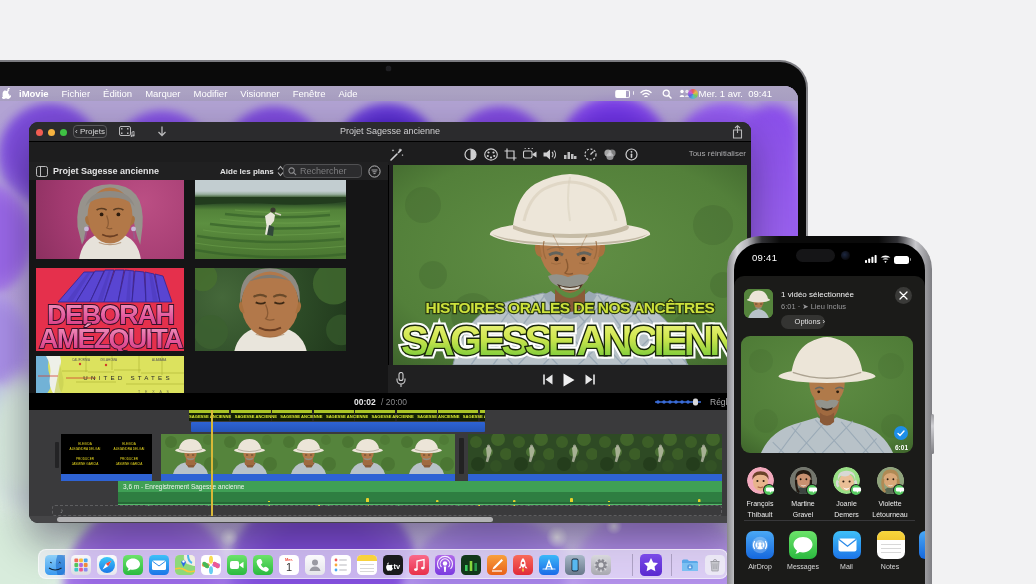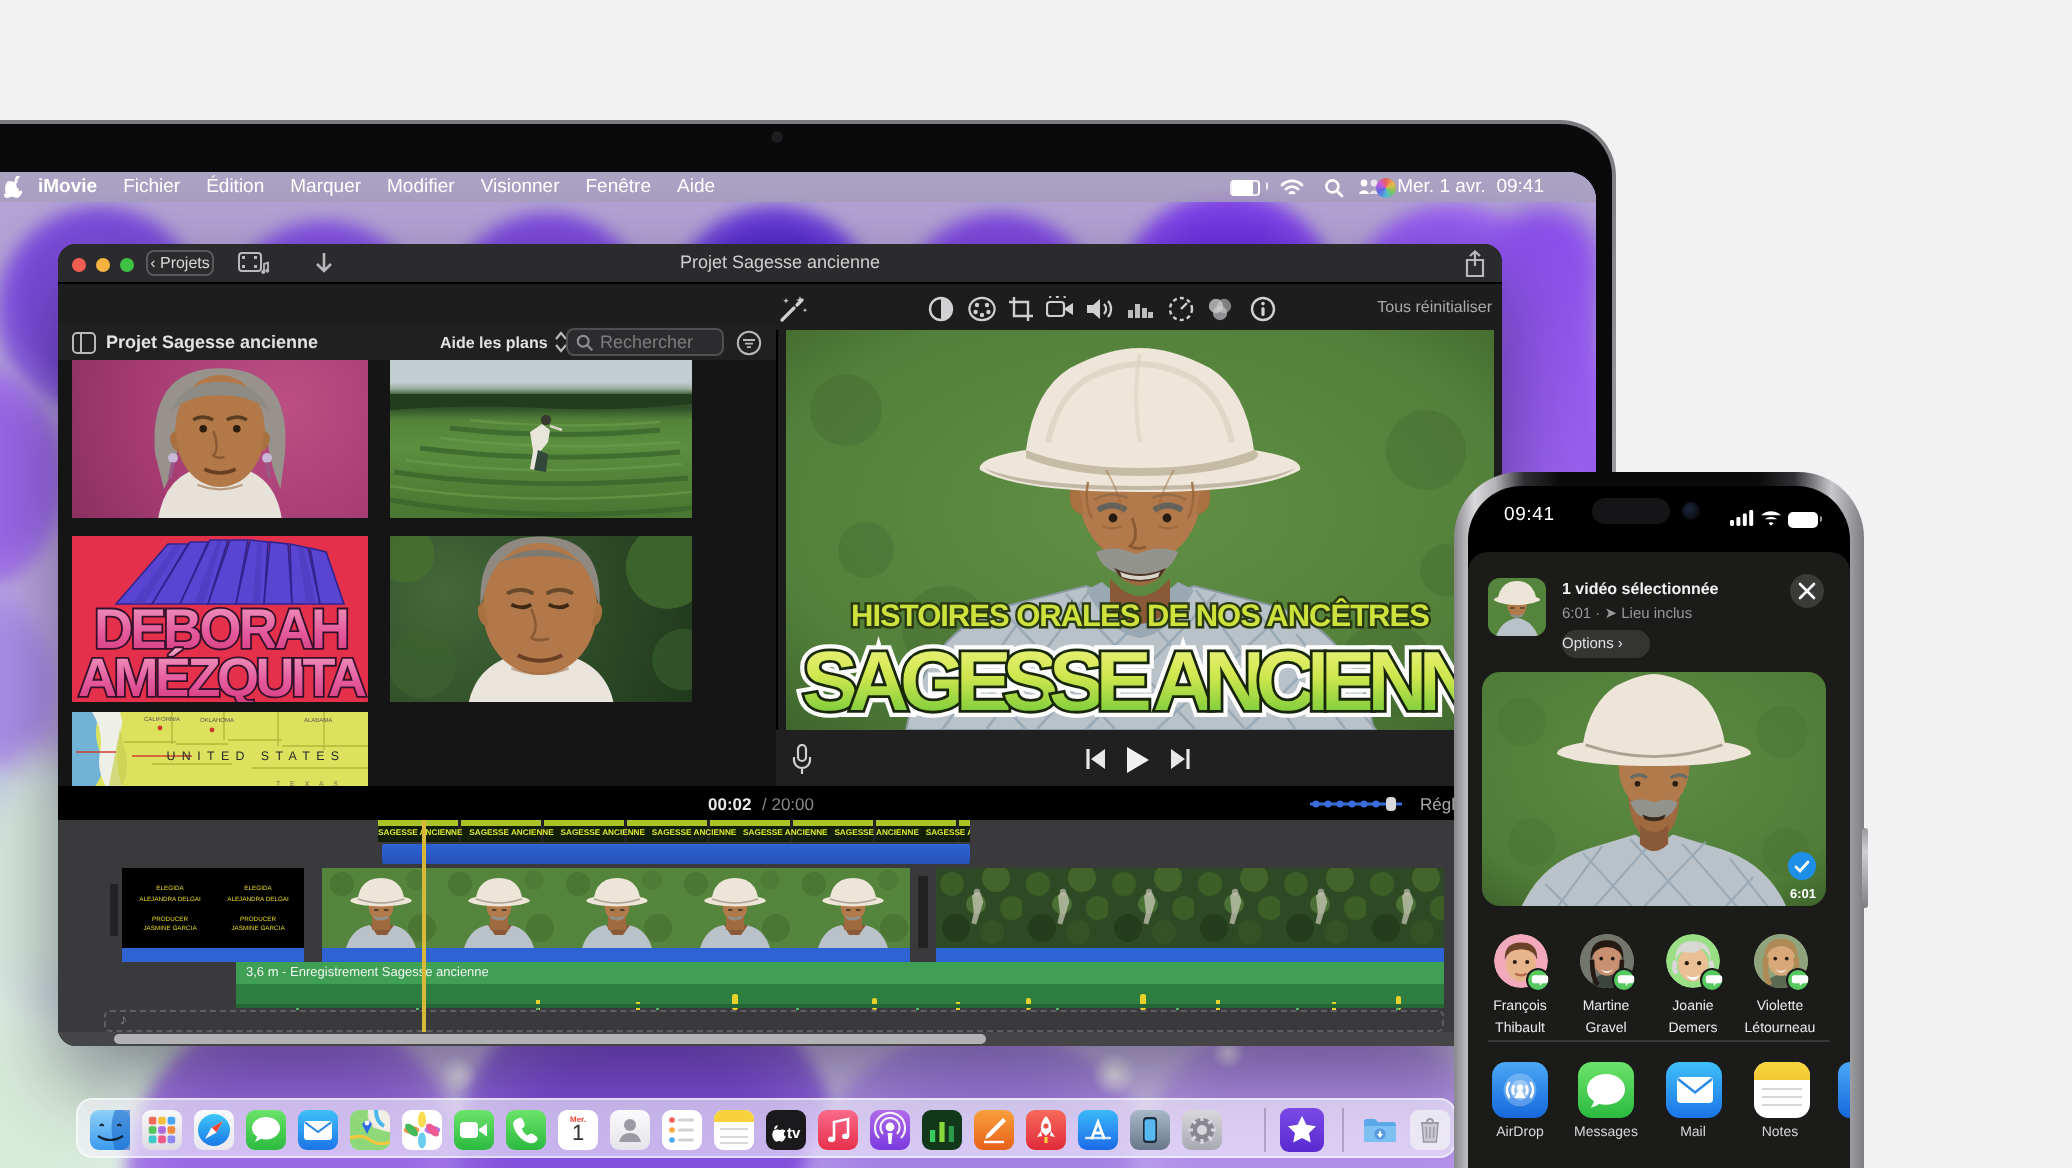--- a/index.html
+++ b/index.html
@@ -741,23 +741,23 @@
         <div style="position:absolute;left:10px;top:13px;width:29px;height:29px;border-radius:6px;overflow:hidden;background:#4c7a36">
           <svg width="29" height="29" viewBox="0 0 29 29">
             <rect width="29" height="29" fill="#55843c"></rect>
             <path d="M4 29 Q7 21 14.5 20 Q22 21 25 29 Z" fill="#b8c2c8"></path>
             <ellipse cx="14.5" cy="13" rx="5" ry="6.5" fill="#b07a4a"></ellipse>
             <path d="M5 9.5 Q6.5 3.5 11 2 Q14.5 1 18 2 Q22.5 3.5 24 9.5 Q27 10.5 25.5 11.5 Q21 13.5 14.5 13.5 Q8 13.5 3.5 11.5 Q2 10.5 5 9.5 Z" fill="#ece5d8"></path>
             <path d="M11 15 h2.4 M16 15 h2.4" stroke="#50402a" stroke-width="0.8"></path>
             <path d="M11.5 18.5 q3 1.6 6 0" stroke="#8f9089" stroke-width="1.2" fill="none"></path>
           </svg>
         </div>
-        <span style="position:absolute;left:47px;top:14px;font-size:8px;font-weight:bold;color:#f2f2f2">1 vidéo sélectionnée</span>
+        <span style="position:absolute;left:47px;top:14px;font-size:8px;font-weight:normal;color:#f2f2f2">1 vidéo sélectionnée</span>
         <span style="position:absolute;left:47px;top:26px;font-size:7.5px;color:#98989a">6:01 · ➤ Lieu inclus</span>
-        <span style="position:absolute;left:47px;top:39px;width:44px;height:14px;background:#343432;border-radius:8px;font-size:7.5px;color:#e0e0e0;text-align:left;line-height:14px">Options ›</span>
+        <span style="position:absolute;left:47px;top:39px;width:44px;height:14px;background:#343432;border-radius:8px;font-size:7.5px;color:#e0e0e0;text-align:right;line-height:14px">Options ›</span>
         <div style="position:absolute;left:161px;top:11px;width:17px;height:17px;background:#3a3a38;border-radius:50%">
           <svg style="position:absolute;left:4px;top:4px" width="9" height="9" viewBox="0 0 9 9">
             <path d="M1 1 L8 8 M8 1 L1 8" stroke="#fff" stroke-width="1.3" stroke-linecap="round"></path>
           </svg>
         </div>
 
         <div style="position:absolute;left:7px;top:60px;width:172px;height:117px;border-radius:9px;overflow:hidden">
           <svg width="172" height="117" viewBox="0 0 172 117">
             <defs>
               <radialGradient id="ppg" cx="0.5" cy="0.4" r="0.8">

